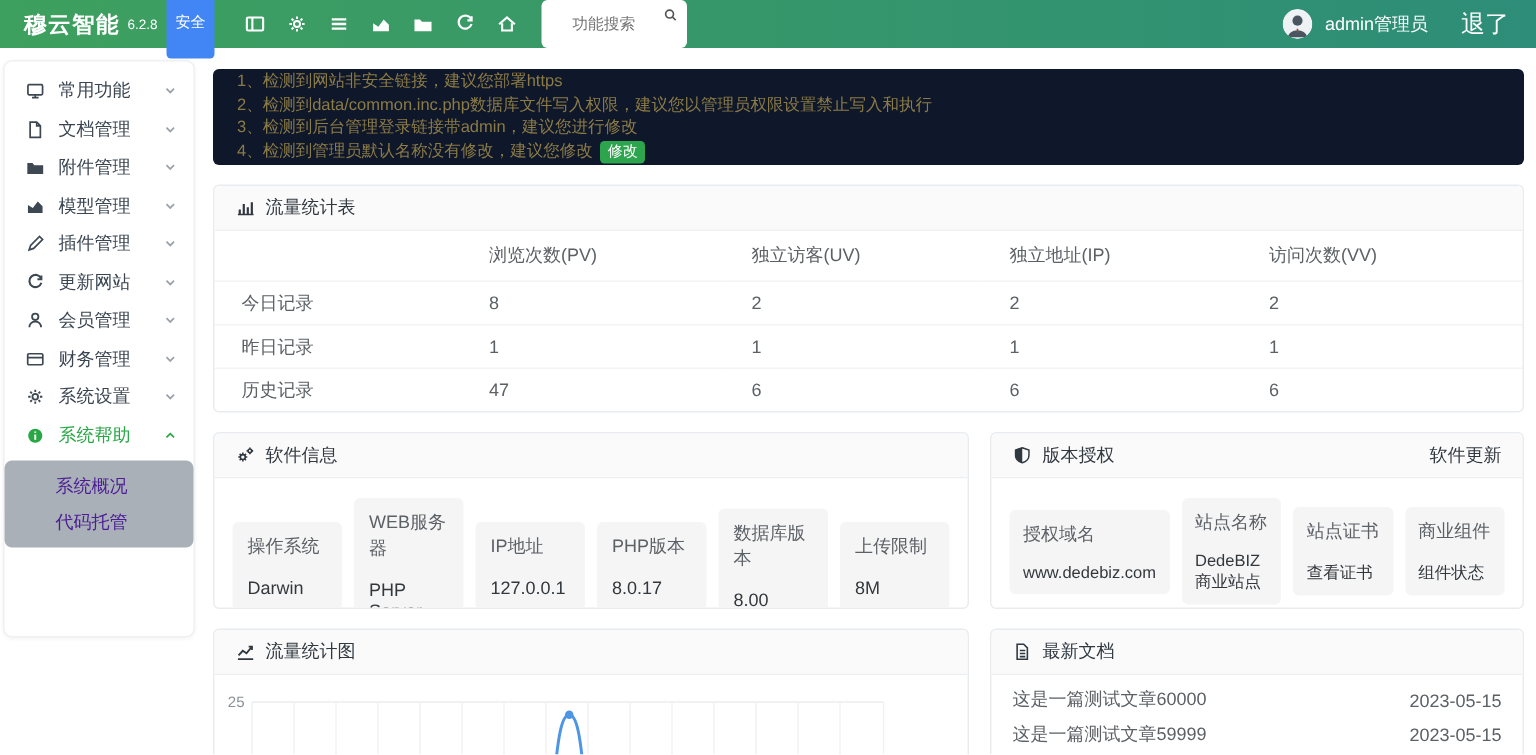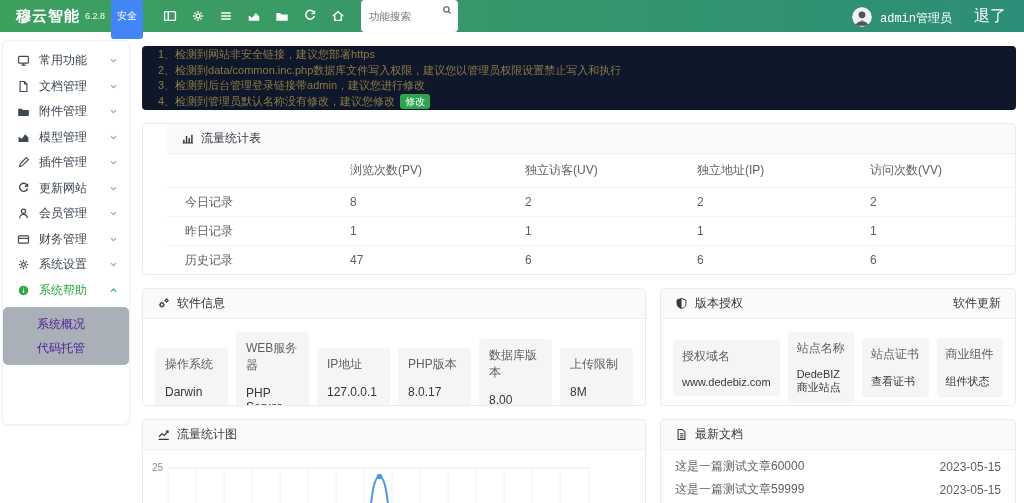--- a/index.html
+++ b/index.html
@@ -12,23 +12,23 @@
   
   .topbar{height:32px;background:linear-gradient(90deg,#3ea05e,#2d8d78);
           display:flex;align-items:center;padding:0 14px 0 16px;color:#fff;}
   .logo{font-size:15px;font-weight:bold;letter-spacing:1px;}
   .ver{font-size:9px;margin-left:5px;}
   .badge-safe{font-size:10px;background:#4285f4;border-radius:3px;padding:18px 6px;margin-left:6px;line-height:1;}
   .toolbar{display:flex;gap:14px;margin-left:20px;}
   .tb-btn{width:14px;height:14px;color:#fff;cursor:pointer;}
   .search{position:relative;margin-left:16px;}
   .search input{width:97px;height:32px;border:none;border-radius:4px;font-size:10.5px;
-                padding:0 22px 0 8px;color:#333;outline:none;background:#fff;}
+                padding:0 22px 0 8px;color:#333;outline:none;background:#fff;text-align:center;}
   .search .mag{position:absolute;right:6px;top:5px;width:10px;height:10px;color:#555;}
-  .user-area{margin-left:auto;display:flex;align-items:flex-end;font-family:Liberation Mono, monospace;}
+  .user-area{margin-left:auto;display:flex;align-items:center;}
   .avatar{width:20px;height:20px;border-radius:50%;overflow:hidden;cursor:pointer;}
   .uname{font-size:12px;margin-left:8px;cursor:pointer;}
   .logout{font-size:16px;margin-left:22px;margin-right:4px;cursor:pointer;}
 
   
   .shell{display:flex;}
   .sidebar{width:128px;margin:8px 0 0 2px;background:#fff;border:1px solid #f0f0f0;
            border-radius:6px;padding:7px 0 0 0;height:385px;box-shadow:0 1px 3px rgba(0,0,0,.05);}
   .side-item{display:flex;align-items:center;height:25.5px;padding:0 11px 0 14px;
              font-size:12px;color:#3a4551;cursor:pointer;}
@@ -52,21 +52,21 @@
   .panel-h{display:flex;align-items:center;padding:6px 14px;background:#fafafa;
            border-bottom:1px solid #edeff1;font-size:12px;color:#303840;border-radius:4px 4px 0 0;}
   .panel-h .p-ic{width:13px;height:13px;margin-right:7px;color:#303840;}
   .panel-h .sp{flex:1;}
   .link-soft{font-size:12px;color:#303840;cursor:pointer;}
 
   
   .tbl{width:100%;border-collapse:collapse;font-size:12px;color:#5c6166;}
   .tbl th{font-weight:normal;text-align:left;padding:8px 0 8px 18px;}
   .tbl td{padding:5.5px 0 5.5px 18px;border-top:1px solid #f1f3f5;}
-  .mb13{margin-bottom:13px;padding-left:24px;}
+  .mb13{margin-bottom:13px;}
 
   
   .mid-row{display:flex;gap:14px;margin-bottom:13px;}
   .mid-row .panel{height:118px;overflow:hidden;}
   .p-soft{width:504px;}
   .p-lic{flex:1;}
   .cards{display:flex;gap:8px;padding:13px 12px;align-items:center;}
   .card{flex:1;background:#f5f5f6;border-radius:4px;padding:8px 10px;}
   .c-lbl{font-size:12px;color:#5c6166;}
   .c-val{font-size:12px;color:#33383d;margin-top:12px;}

